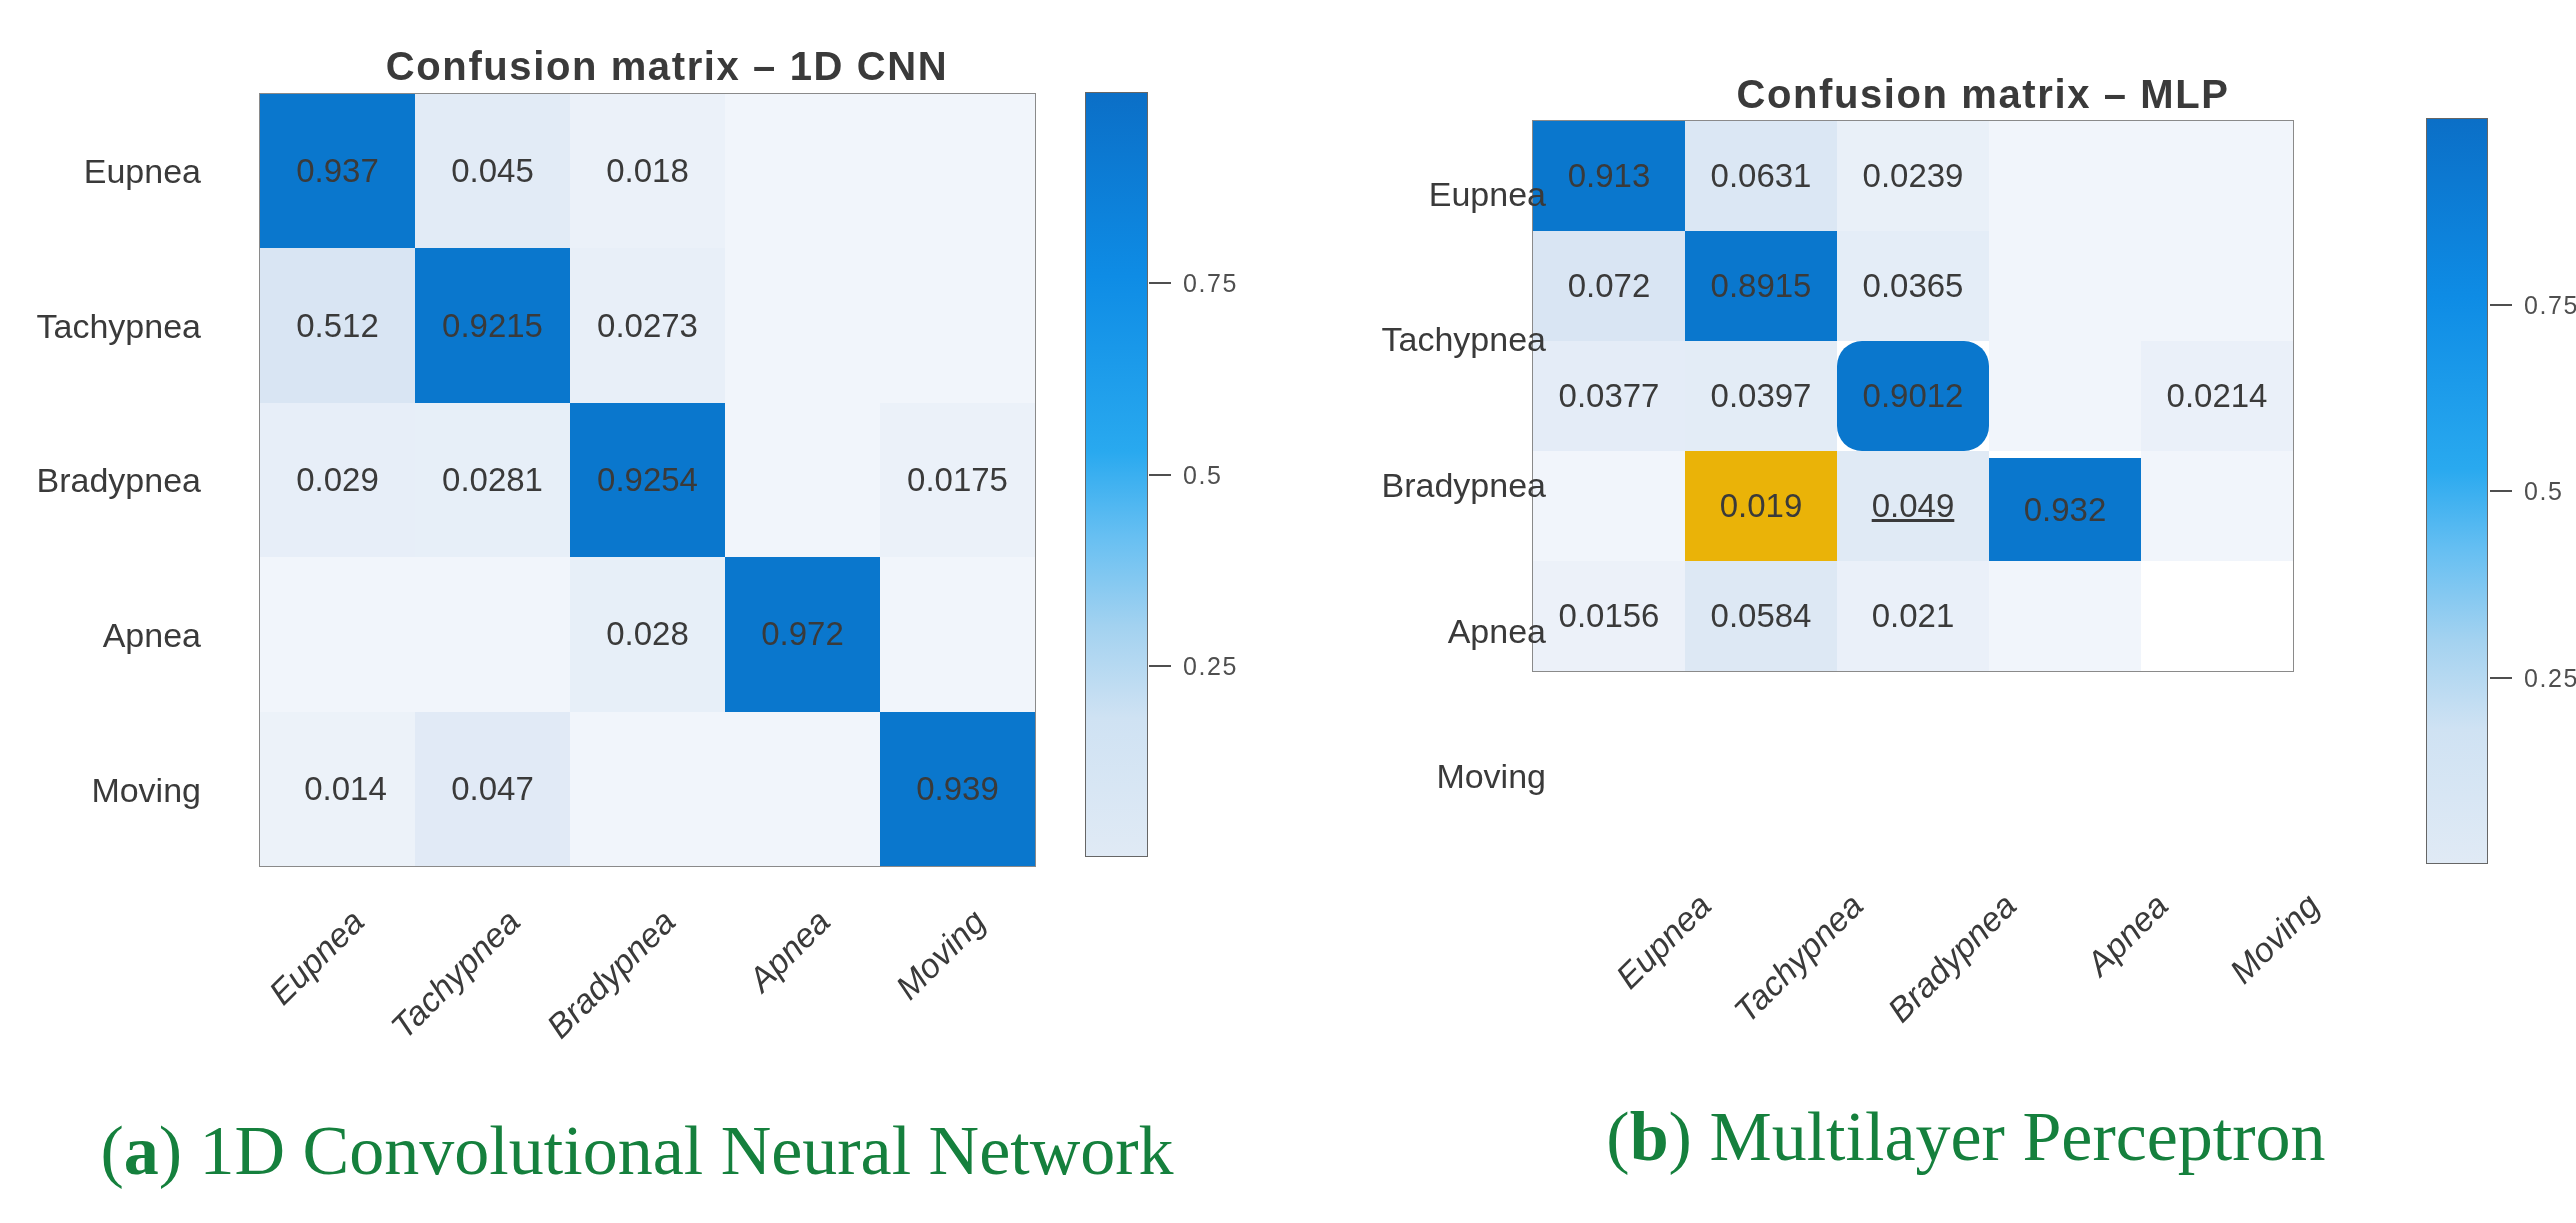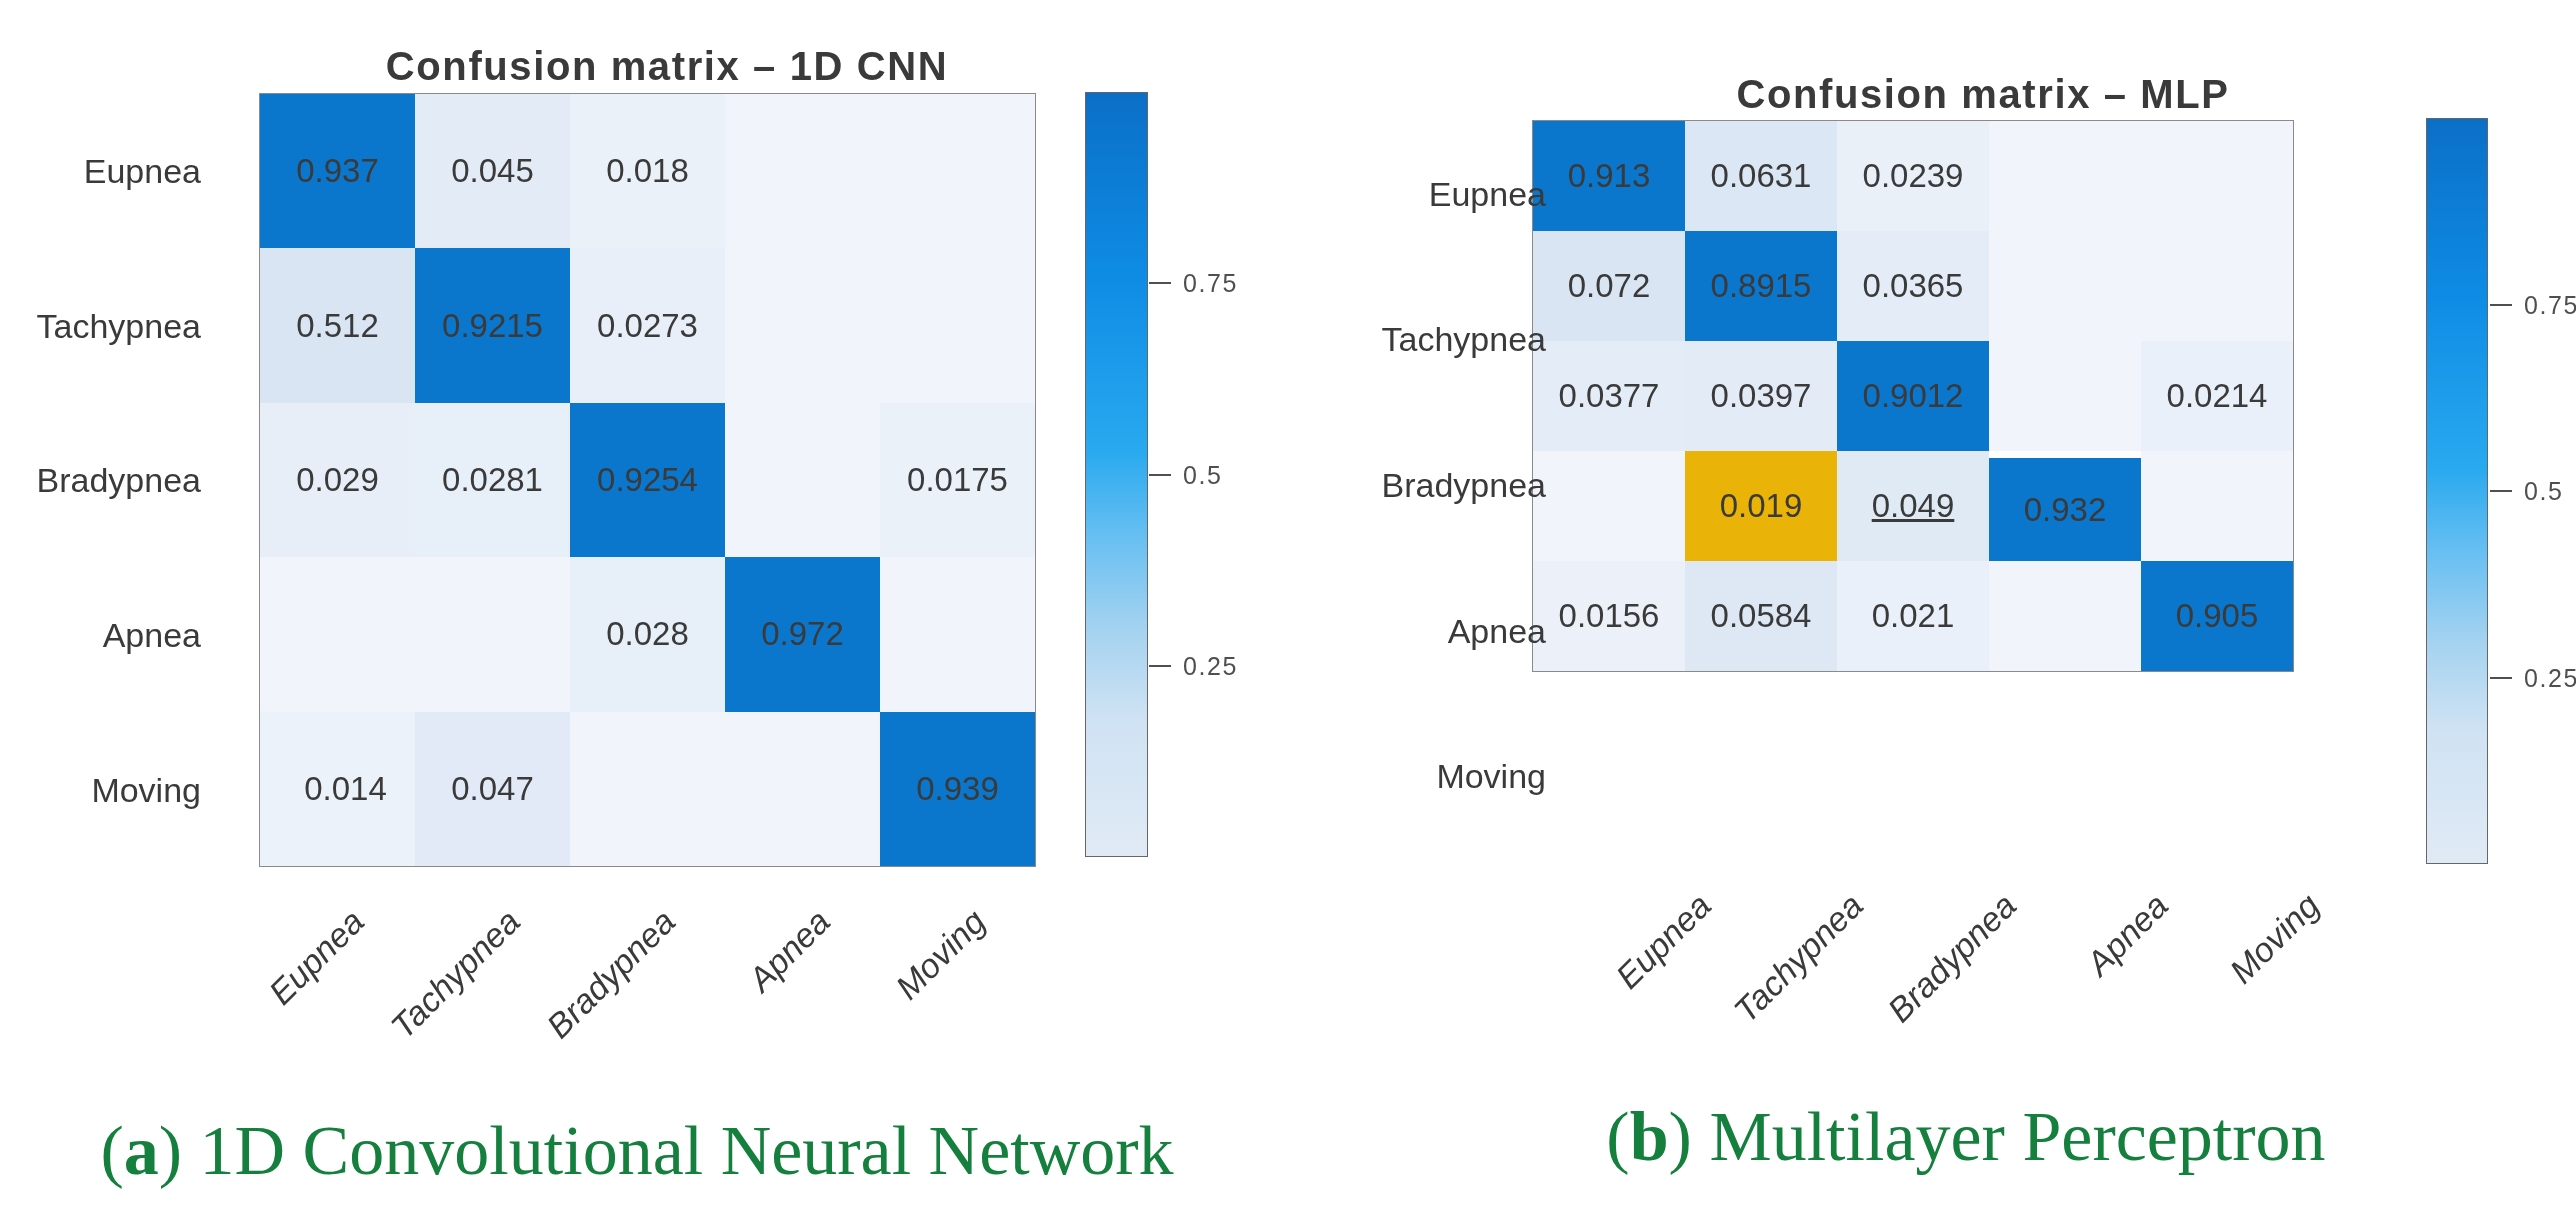--- a/index.html
+++ b/index.html
@@ -161,33 +161,32 @@
         <div class="cell" style="background: rgb(233, 240, 248);">0.0239</div>
         <div class="cell" style="background: rgb(241, 245, 251);"></div>
         <div class="cell" style="background: rgb(241, 245, 251);"></div>
         <div class="cell" style="background: rgb(217, 229, 243);">0.072</div>
         <div class="cell" style="background: rgb(10, 119, 205); text-align: right;">0.8915</div>
         <div class="cell" style="background: rgb(228, 237, 247);">0.0365</div>
         <div class="cell" style="background: rgb(241, 245, 251);"></div>
         <div class="cell" style="background: rgb(241, 245, 251);"></div>
         <div class="cell" style="background: rgb(228, 236, 247);">0.0377</div>
         <div class="cell" style="background: rgb(227, 236, 246);">0.0397</div>
-        <div class="cell" style="background: rgb(10, 119, 205);">0.9012</div>
+        <div class="cell" style="background: rgb(10, 119, 205); border-radius: 25px;">0.9012</div>
         <div class="cell" style="background: rgb(241, 245, 251);"></div>
         <div class="cell" style="background: rgb(234, 240, 249);">0.0214</div>
         <div class="cell" style="background: rgb(241, 245, 251);"></div>
         <div class="cell" style="background: #eab308;">0.019</div>
         <div class="cell" style="background: rgb(224, 234, 245); text-decoration: underline;">0.049</div>
         <div class="cell" style="background: rgb(10, 119, 205); margin-top: 7px;">0.932</div>
         <div class="cell" style="background: rgb(241, 245, 251);"></div>
         <div class="cell" style="background: rgb(236, 241, 249);">0.0156</div>
         <div class="cell" style="background: rgb(221, 232, 244);">0.0584</div>
         <div class="cell" style="background: rgb(234, 240, 249);">0.021</div>
         <div class="cell" style="background: rgb(241, 245, 251);"></div>
-        <div class="cell" style="background: rgb(10, 119, 205);">0.905</div>
       </div>
     <div class="ylabels">
         <div class="ylabel" style="left: 1002px; width: 544px; top: 169px;">Eupnea</div>
         <div class="ylabel" style="left: 1002px; width: 544px; top: 314px;">Tachypnea</div>
         <div class="ylabel" style="left: 1002px; width: 544px; top: 460px;">Bradypnea</div>
         <div class="ylabel" style="left: 1002px; width: 544px; top: 606px;">Apnea</div>
         <div class="ylabel" style="left: 1002px; width: 544px; top: 751px;">Moving</div>
       </div>
     <div class="xlabels">
         <div class="xanchor" style="left: 1691px; top: 886px;">

